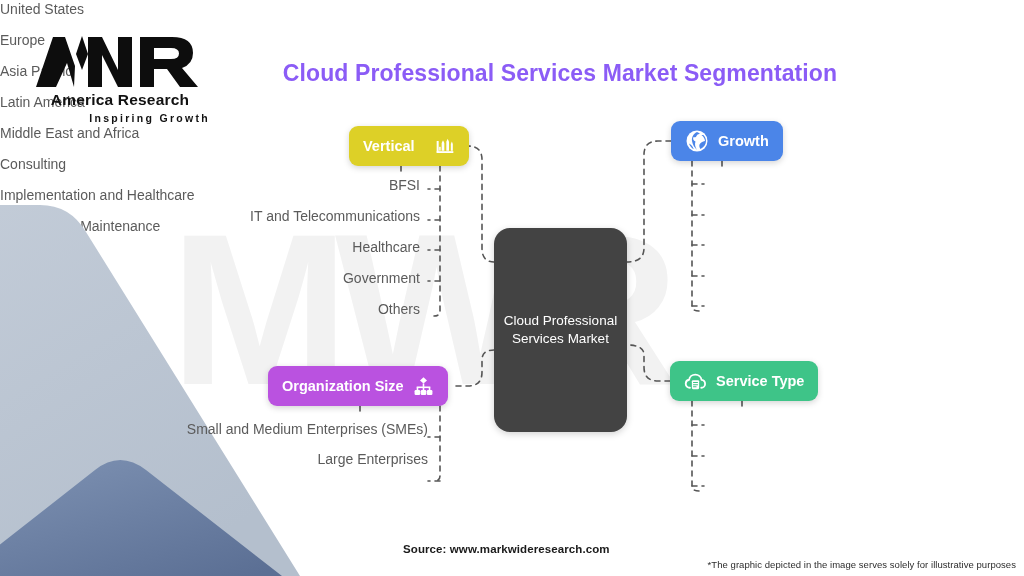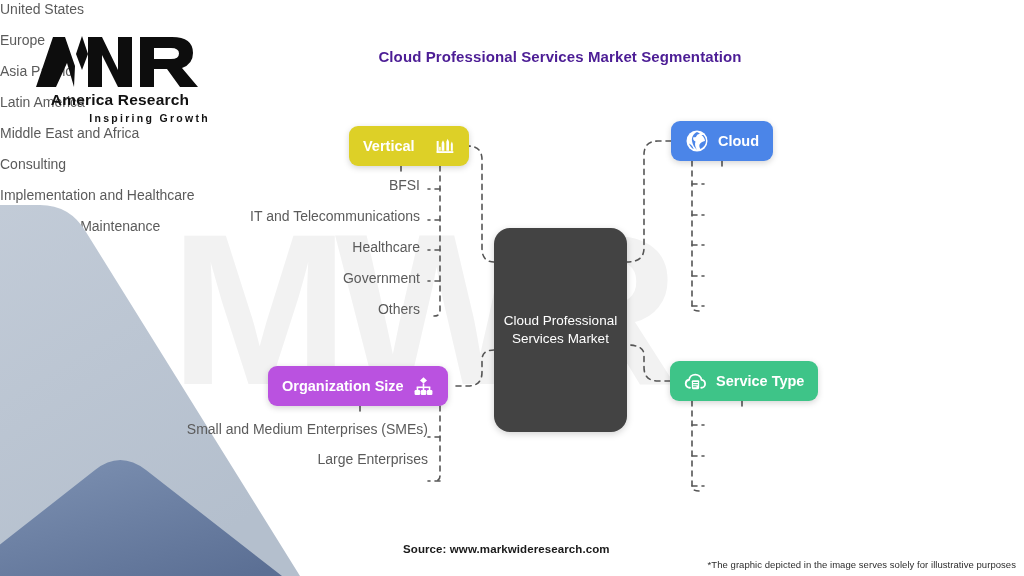--- a/index.html
+++ b/index.html
@@ -29,23 +29,23 @@
   .logo-name{
     font-size:15.5px;font-weight:700;color:#111;letter-spacing:.2px;
     text-align:center;margin-top:1px;
   }
   .logo-tag{
     font-size:10.5px;font-weight:600;color:#111;letter-spacing:2.3px;
     text-align:right;margin-top:3px;
   }
 
   .page-title{
-    position:absolute;left:230px;top:48px;width:660px;
+    position:absolute;left:230px;top:60px;width:660px;
     text-align:center;
-    font-size:15px;font-weight:700;color:#4c1d95;
+    font-size:23px;font-weight:700;color:#8b5cf6;
     letter-spacing:.1px;
   }
 
   
   .center-node{
     position:absolute;left:494px;top:228px;width:133px;height:204px;
     background:#434343;border-radius:16px;
     display:flex;align-items:center;justify-content:center;
     box-shadow:0 2px 7px rgba(0,0,0,.18);
   }
@@ -205,21 +205,21 @@
 
   <div class="badge" id="badge-region">
     <span class="badge-icon">
       <svg width="24" height="24" viewBox="0 0 24 24" xmlns="http://www.w3.org/2000/svg">
         <circle cx="12" cy="12" r="10.5" fill="#ffffff"></circle>
         <path d="M12 3 C8 5 6.5 8.5 7 12 C7.5 15.5 9.5 18.5 12 21 C10 18 9.5 15 10.5 12.5 C8.5 12 7.5 10 8.5 8 C10 8.8 11 8.2 11.5 7 C12.2 5.3 13.5 4.6 15 5 C14 4 13 3.3 12 3 Z" fill="#4b85e8"></path>
         <path d="M16.5 6 C18.5 7.5 19.8 9.8 20 12 C17.5 12.5 15.5 13.5 14.5 15.5 C14 17 14.5 18.8 15.5 20 C18.8 18.5 21 15.5 21 12 C21 9.6 20 7.5 18.3 6 Z" fill="#4b85e8"></path>
         <path d="M4 14.5 C4.8 17 6.5 19 8.8 20.2 C8 18.5 7.2 17 6.2 16 C5.6 15.4 4.8 14.9 4 14.5 Z" fill="#4b85e8"></path>
       </svg>
     </span>
-    <span class="badge-label">Cloud</span>
+    <span class="badge-label">Growth</span>
   </div>
 
   <div class="badge" id="badge-orgsize">
     <span class="badge-label">Organization Size</span>
     <span class="badge-icon">
       <svg width="21" height="21" viewBox="0 0 24 24" xmlns="http://www.w3.org/2000/svg">
         <g fill="#ffffff">
           <path d="M12 1.5 L16 5 L12 8.5 L8 5 Z"></path>
           <rect x="11.1" y="8.5" width="1.8" height="4"></rect>
           <rect x="4.2" y="12" width="15.6" height="1.8"></rect>

